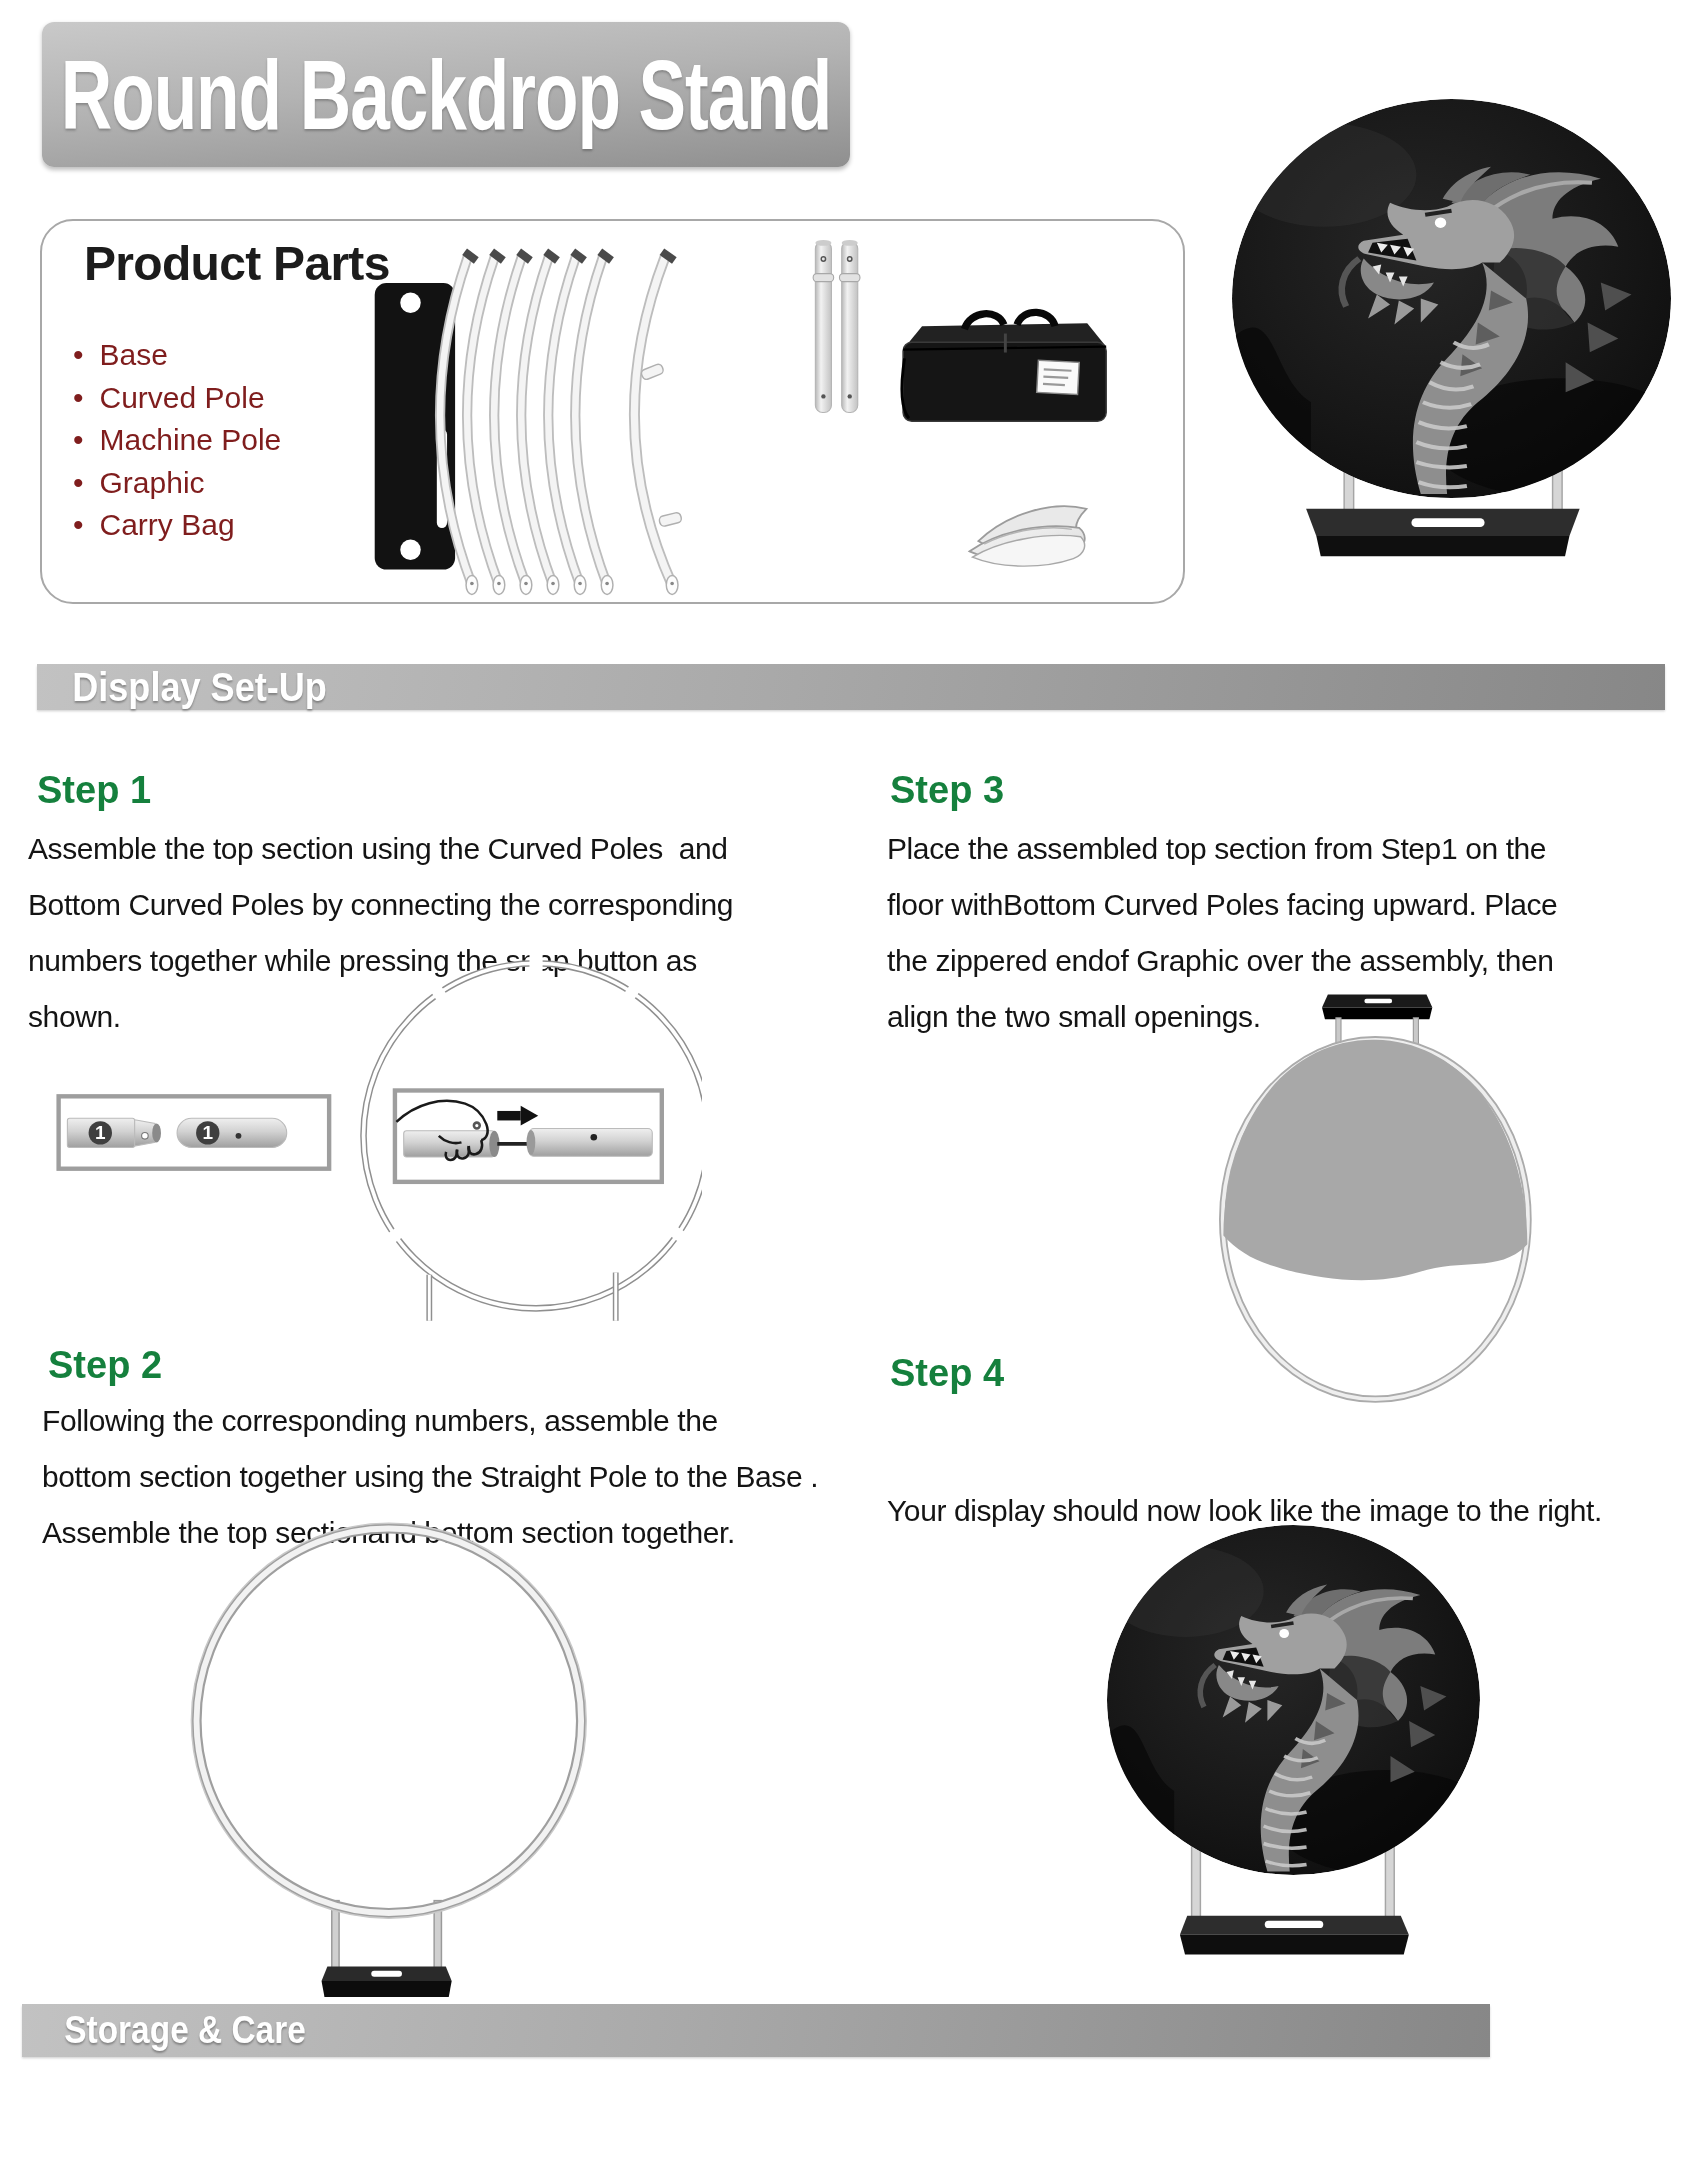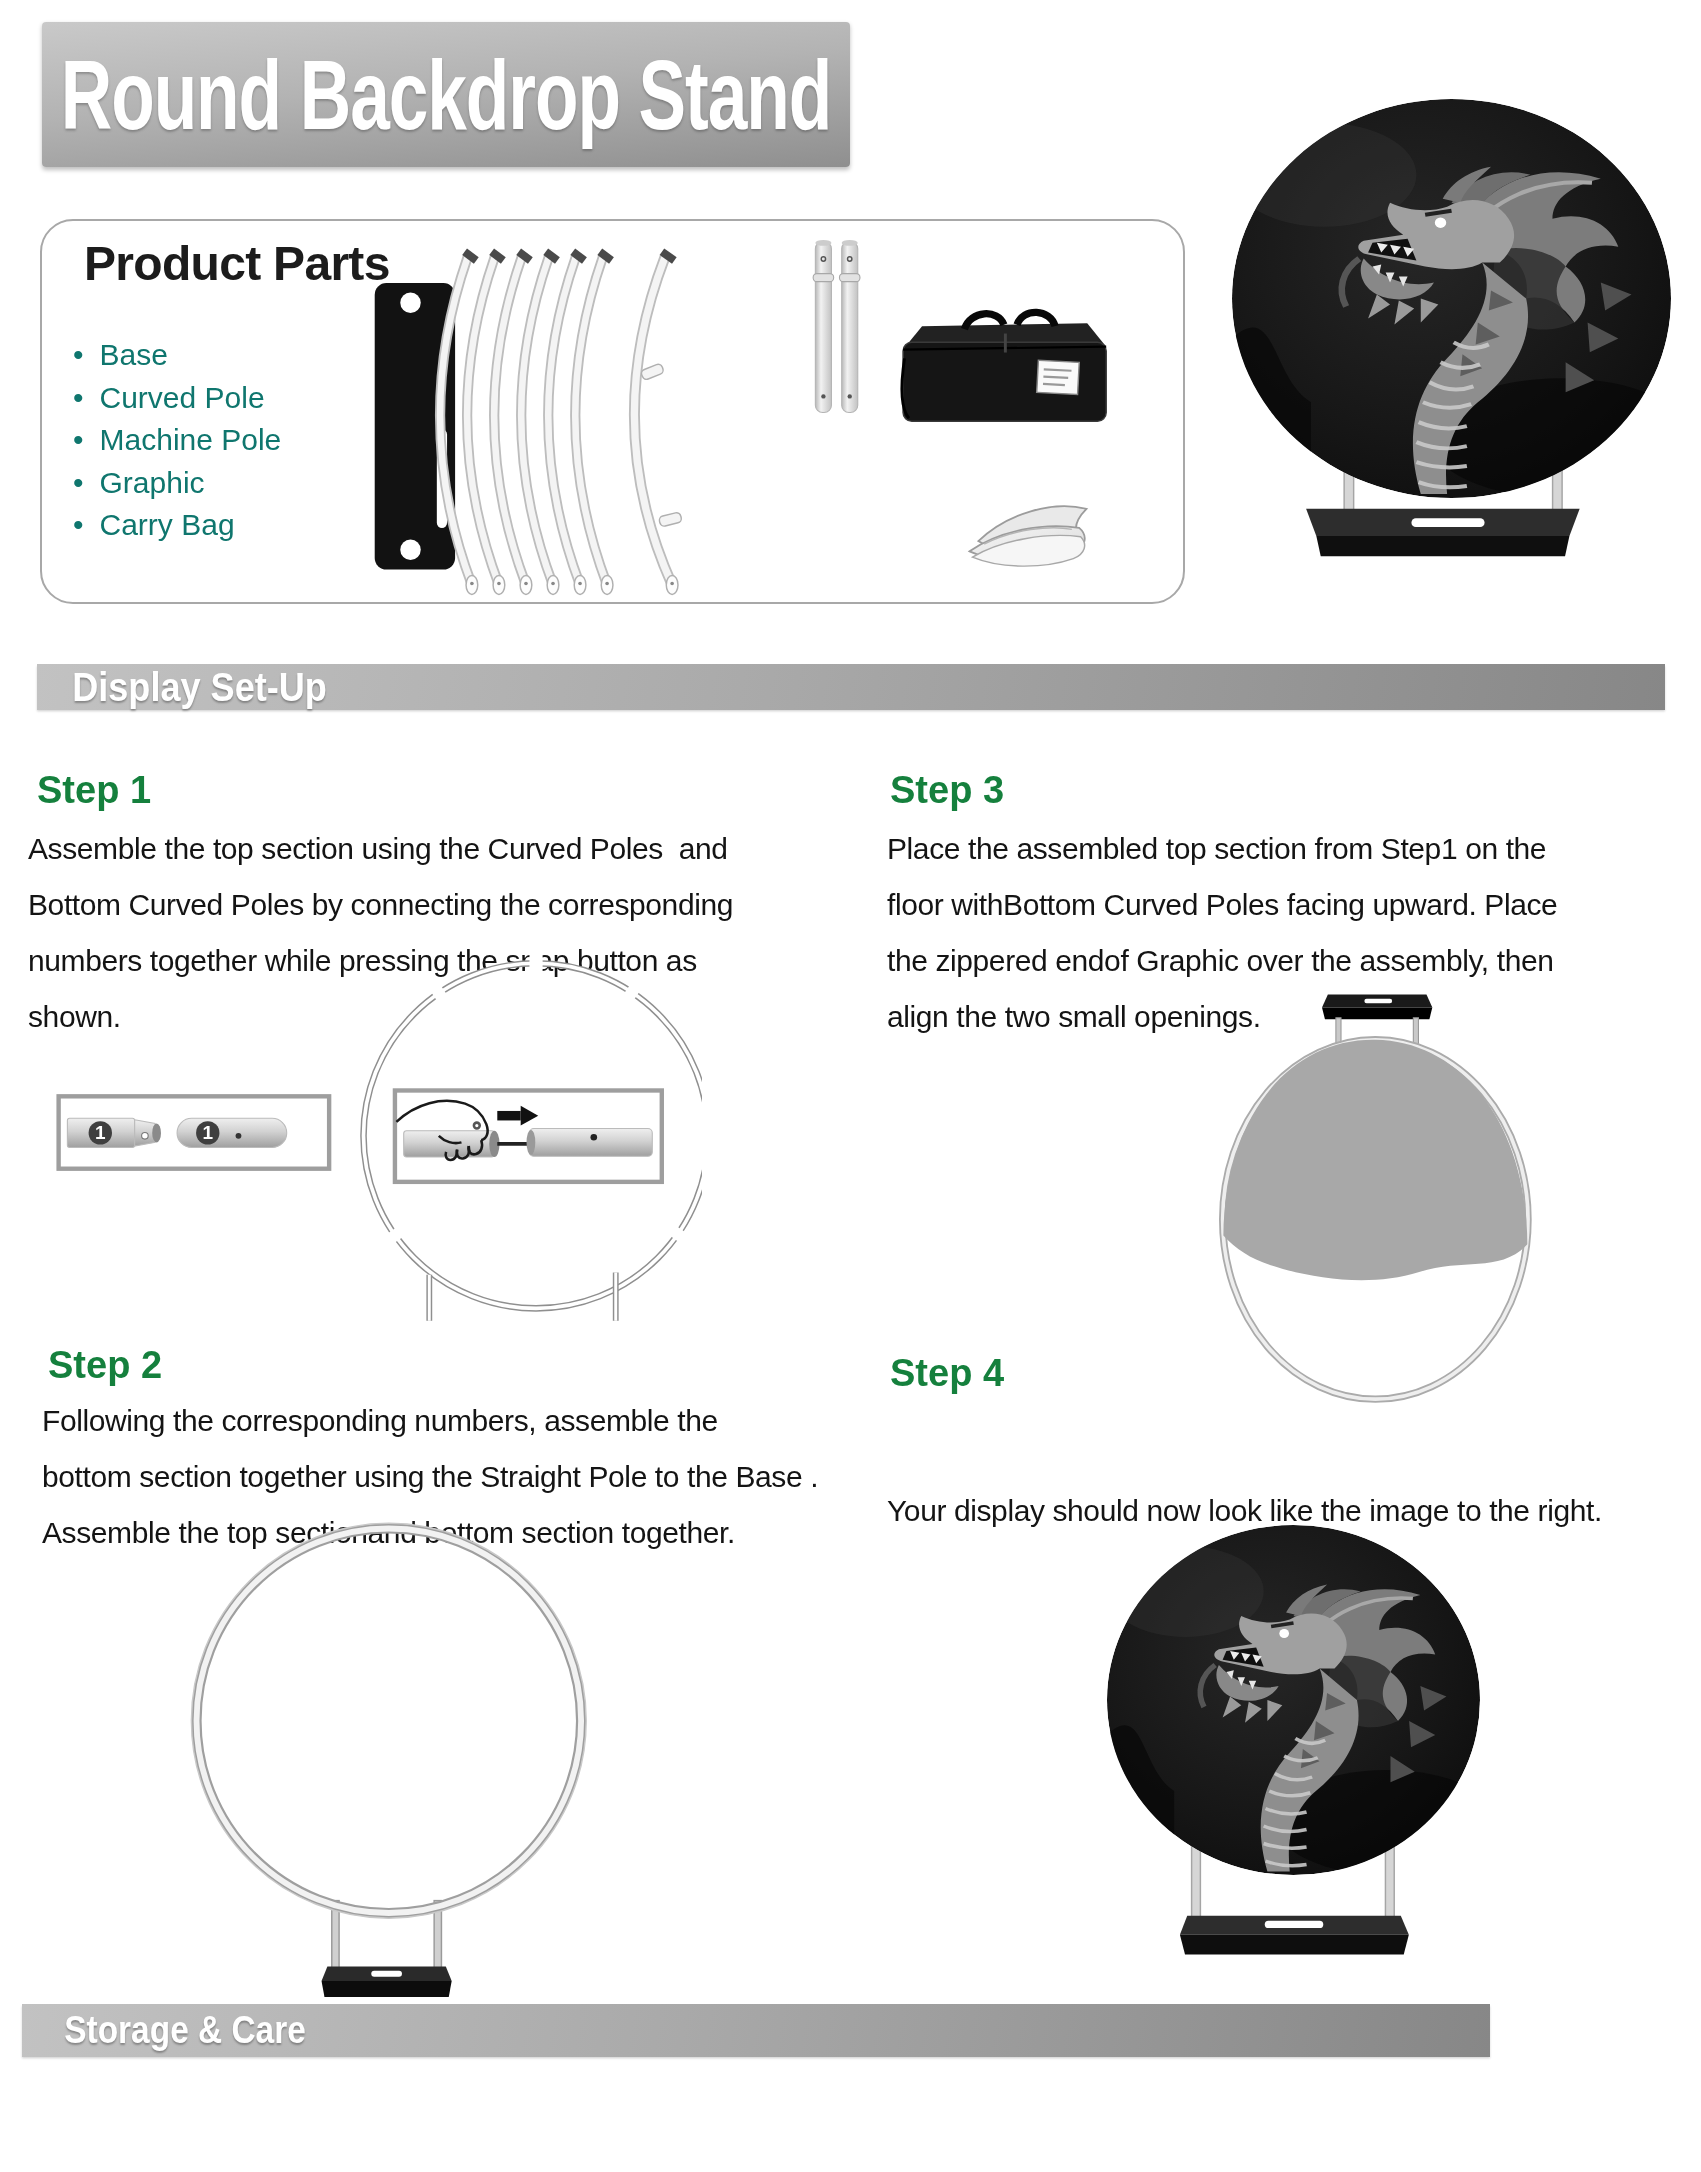--- a/index.html
+++ b/index.html
@@ -3,21 +3,21 @@
 <meta charset="utf-8">
 <style>
   html,body{margin:0;padding:0;background:#e5e5e5;}
   .page{
     position:relative;width:1701px;height:2172px;background:#ffffff;
     font-family:"Liberation Sans",sans-serif;color:#121212;overflow:hidden;margin:0 auto;
   }
   .abs{position:absolute;}
   
   .title-banner{
-    left:42px;top:22px;width:808px;height:145px;border-radius:4px;
+    left:42px;top:22px;width:808px;height:145px;border-radius:12px;
     background:linear-gradient(175deg,#c9c9c9 0%,#b3b3b3 45%,#8f8f8f 100%);
     box-shadow:0 2.2px 4.4px rgba(0,0,0,.25);
     display:flex;align-items:center;justify-content:center;
   }
   .title-banner .t{
     font-size:99px;font-weight:bold;color:#ffffff;white-space:nowrap;
     transform:scaleX(.72);transform-origin:center;
     text-shadow:0 2.2px 2.9px rgba(0,0,0,.25);letter-spacing:-1.5px;
   }
   .section-banner{
@@ -32,21 +32,21 @@
   .setup-banner{left:37px;top:664px;width:1628px;height:46px;}
   .setup-banner .t{font-size:41px;padding-left:40px;}
   .storage-banner{left:22px;top:2004px;width:1468px;height:53px;}
   .storage-banner .t{font-size:38px;padding-left:48px;}
   
   .parts-box{
     left:40px;top:219px;width:1145px;height:385px;
     border:2.9px solid #a8a8a8;border-radius:33px;background:#fff;box-sizing:border-box;
   }
   .parts-heading{left:82px;top:233px;font-size:48px;font-weight:bold;color:#1c1c1c;letter-spacing:-0.7px;}
-  .parts-list{left:70px;top:333px;list-style:none;margin:0;padding:0;font-size:30px;color:#0f766e;}
+  .parts-list{left:70px;top:333px;list-style:none;margin:0;padding:0;font-size:30px;color:#7f1d1d;}
   .parts-list li{margin-bottom:6.6px;line-height:36px;white-space:nowrap;}
   .parts-list li::before{content:"•";margin-right:16px;font-size:30px;}
   
   .step-label{font-size:38px;font-weight:bold;color:#15803d;}
   .step-text{font-size:30px;line-height:56px;letter-spacing:-0.4px;white-space:pre;color:#141414;}
   .footer-text{left:23.4px;top:2077px;font-size:31px;line-height:42px;letter-spacing:-0.4px;white-space:pre;color:#111;}
   svg text{font-family:"Liberation Sans",sans-serif;}
 </style>
 </head>
 <body>

